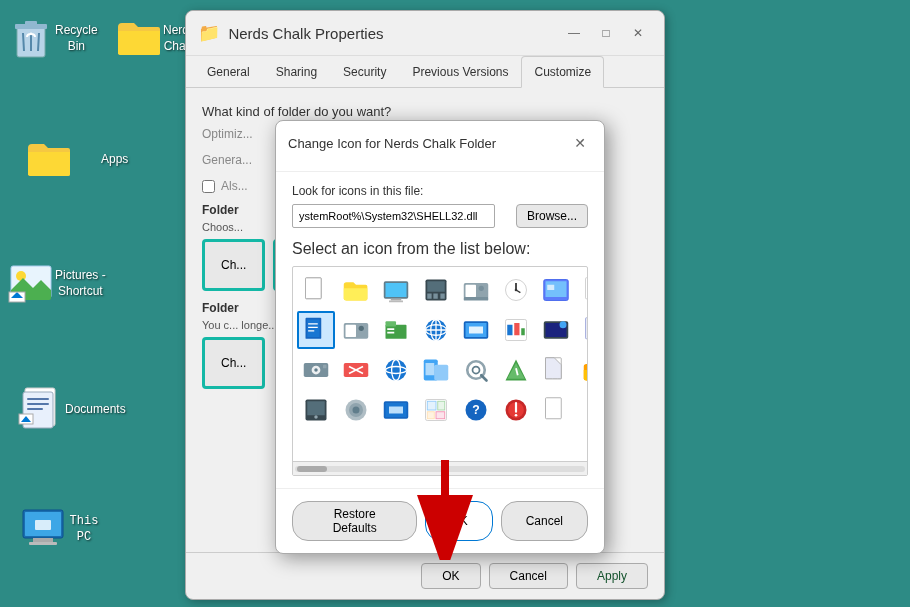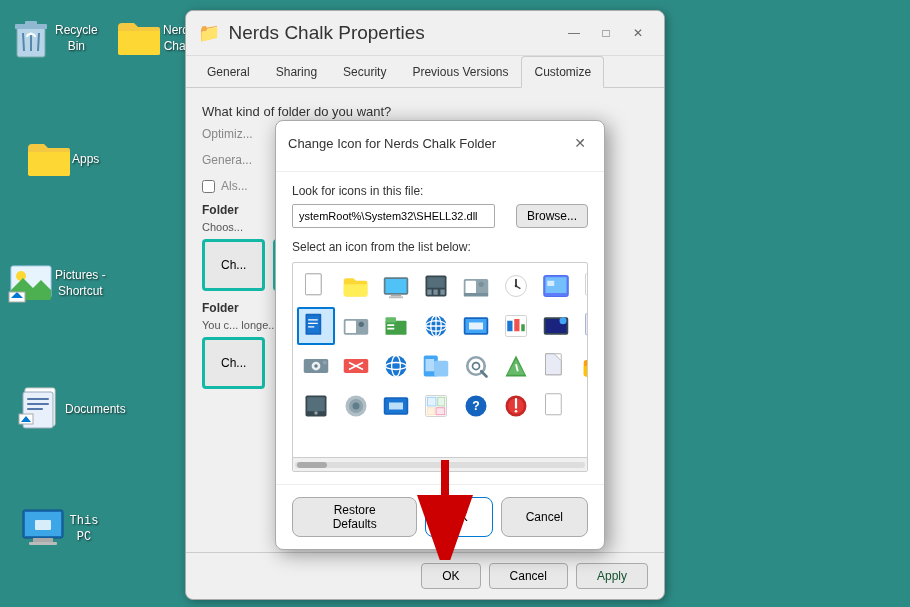--- a/index.html
+++ b/index.html
@@ -61,21 +61,21 @@
       background: #f0f0f0;
       border-radius: 8px 8px 0 0;
       border-bottom: 1px solid #ddd;
     }
     .window-titlebar .folder-icon-small {
       font-size: 18px;
       margin-right: 8px;
     }
     .window-titlebar .title-text {
       flex: 1;
-      font-size: 19px;
+      font-size: 15px;
       color: #333;
     }
     .window-controls {
       display: flex;
       gap: 4px;
     }
     .win-btn {
       width: 28px;
       height: 28px;
       border: none;
@@ -229,21 +229,21 @@
     }
     .browse-btn {
       padding: 4px 10px;
       border: 1px solid #aaa;
       background: #e8e8e8;
       border-radius: 4px;
       cursor: pointer;
       font-size: 12px;
     }
     .icon-list-label {
-      font-size: 12px;
+      font-size: 16px;
       color: #333;
       margin-bottom: 8px;
     }
     .icon-grid-container {
       border: 1px solid #ccc;
       border-radius: 2px;
       height: 210px;
       overflow: hidden;
       position: relative;
       background: white;
@@ -300,21 +300,21 @@
       display: flex;
       justify-content: center;
       gap: 8px;
       padding: 12px 16px;
       border-top: 1px solid #eee;
     }
     .dialog-footer-btn {
       padding: 5px 24px;
       border: 1px solid #aaa;
       background: #e8e8e8;
-      border-radius: 8px;
+      border-radius: 16px;
       cursor: pointer;
       font-size: 12px;
     }
     .dialog-footer-btn.ok {
       border-color: #0078d4;
       background: white;
     }
 
     
     .red-arrow {
@@ -349,21 +349,21 @@
 <div class="desktop-icon" style="top:9px;left:110px;">
   <div class="icon-img">
     <svg class="folder-svg" viewBox="0 0 48 48">
       <path d="M4 14 Q4 10 8 10 L20 10 L24 14 L44 14 Q46 14 46 16 L46 40 Q46 42 44 42 L8 42 Q4 42 4 40 Z" fill="#f5c842"></path>
       <path d="M4 18 L46 18 L46 40 Q46 42 44 42 L8 42 Q4 42 4 40 Z" fill="#fdd835"></path>
     </svg>
   </div>
   <span class="icon-label">Nerds Chalk</span>
 </div>
 
-<div class="desktop-icon" style="top:130px;left:20px;">
+<div class="desktop-icon" style="top:130px;left:20px;gap:29px;">
   <div class="icon-img">
     <svg class="folder-svg" viewBox="0 0 48 48">
       <path d="M4 14 Q4 10 8 10 L20 10 L24 14 L44 14 Q46 14 46 16 L46 40 Q46 42 44 42 L8 42 Q4 42 4 40 Z" fill="#f5c842"></path>
       <path d="M4 18 L46 18 L46 40 Q46 42 44 42 L8 42 Q4 42 4 40 Z" fill="#fdd835"></path>
     </svg>
   </div>
   <span class="icon-label">Apps</span>
 </div>
 
 <div class="desktop-icon" style="top:254px;left:3px;">

